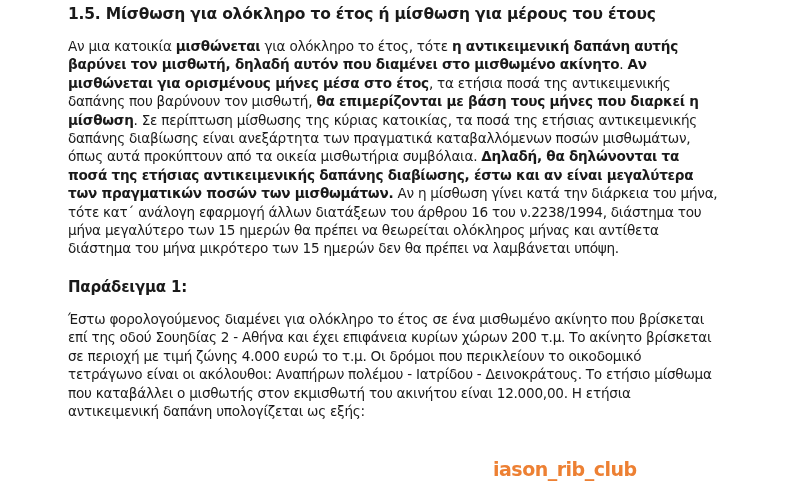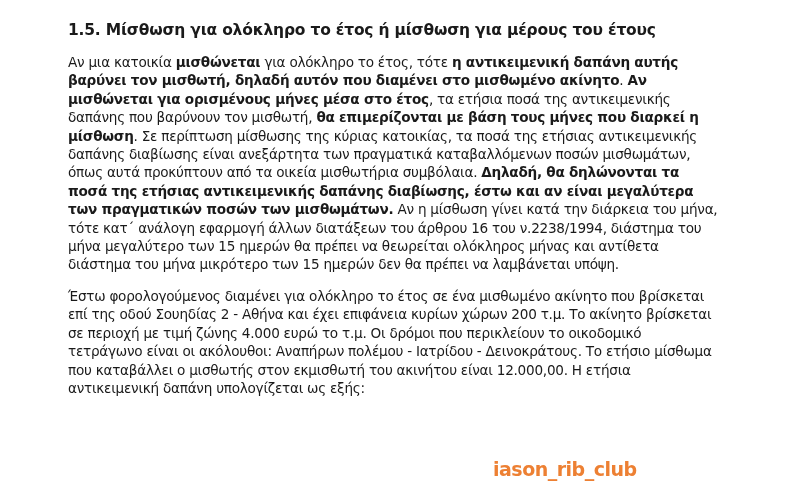--- a/index.html
+++ b/index.html
@@ -10,21 +10,21 @@
   body {
     width: 785px;
     height: 492px;
     position: relative;
     overflow: hidden;
     font-family: "DejaVu Sans", "Liberation Sans", sans-serif;
   }
   .doc-page {
     position: absolute;
     left: 68px;
-    top: 16px;
+    top: 0;
     width: 650px;
     color: #1a1a1a;
   }
   .section-heading {
     font-size: 15.5px;
     font-weight: bold;
     letter-spacing: -0.2px;
     margin: 4px 0 0 0;
     line-height: 20px;
   }
@@ -56,17 +56,18 @@
   }
 </style>
 </head>
 <body>
 
 <div class="doc-page">
   <h1 class="section-heading">1.5. Μίσθωση για ολόκληρο το έτος ή μίσθωση για μέρους του έτους</h1>
 
   <p class="body-para"><span class="seg">Αν μια κατοικία </span><span class="seg-b">μισθώνεται</span><span class="seg"> για ολόκληρο το έτος, τότε </span><span class="seg-b">η αντικειμενική δαπάνη αυτής βαρύνει τον μισθωτή, δηλαδή αυτόν που διαμένει στο μισθωμένο ακίνητο</span><span class="seg">. </span><span class="seg-b">Αν μισθώνεται για ορισμένους μήνες μέσα στο έτος</span><span class="seg">, τα ετήσια ποσά της αντικειμενικής δαπάνης που βαρύνουν τον μισθωτή, </span><span class="seg-b">θα επιμερίζονται με βάση τους μήνες που διαρκεί η μίσθωση</span><span class="seg">. Σε περίπτωση μίσθωσης της κύριας κατοικίας, τα ποσά της ετήσιας αντικειμενικής δαπάνης διαβίωσης είναι ανεξάρτητα των πραγματικά καταβαλλόμενων ποσών μισθωμάτων, όπως αυτά προκύπτουν από τα οικεία μισθωτήρια συμβόλαια. </span><span class="seg-b">Δηλαδή, θα δηλώνονται τα ποσά της ετήσιας αντικειμενικής δαπάνης διαβίωσης, έστω και αν είναι μεγαλύτερα των πραγματικών ποσών των μισθωμάτων.</span><span class="seg"> Αν η μίσθωση γίνει κατά την διάρκεια του μήνα, τότε κατ΄ ανάλογη εφαρμογή άλλων διατάξεων του άρθρου 16 του ν.2238/1994, διάστημα του μήνα μεγαλύτερο των 15 ημερών θα πρέπει να θεωρείται ολόκληρος μήνας και αντίθετα διάστημα του μήνα μικρότερο των 15 ημερών δεν θα πρέπει να λαμβάνεται υπόψη.</span></p>
 
+  <h2 class="example-heading">Παράδειγμα 1:</h2>
 
   <p class="body-para"><span class="seg">Έστω φορολογούμενος διαμένει για ολόκληρο το έτος σε ένα μισθωμένο ακίνητο που βρίσκεται επί της οδού Σουηδίας 2 - Αθήνα και έχει επιφάνεια κυρίων χώρων 200 τ.μ. Το ακίνητο βρίσκεται σε περιοχή με τιμή ζώνης 4.000 ευρώ το τ.μ. Οι δρόμοι που περικλείουν το οικοδομικό τετράγωνο είναι οι ακόλουθοι: Αναπήρων πολέμου - Ιατρίδου - Δεινοκράτους. Το ετήσιο μίσθωμα που καταβάλλει ο μισθωτής στον εκμισθωτή του ακινήτου είναι 12.000,00. Η ετήσια αντικειμενική δαπάνη υπολογίζεται ως εξής:</span></p>
 </div>
 
 <div class="watermark" style="color: rgb(237, 128, 51);">iason_rib_club</div>
 
 </body></html>

